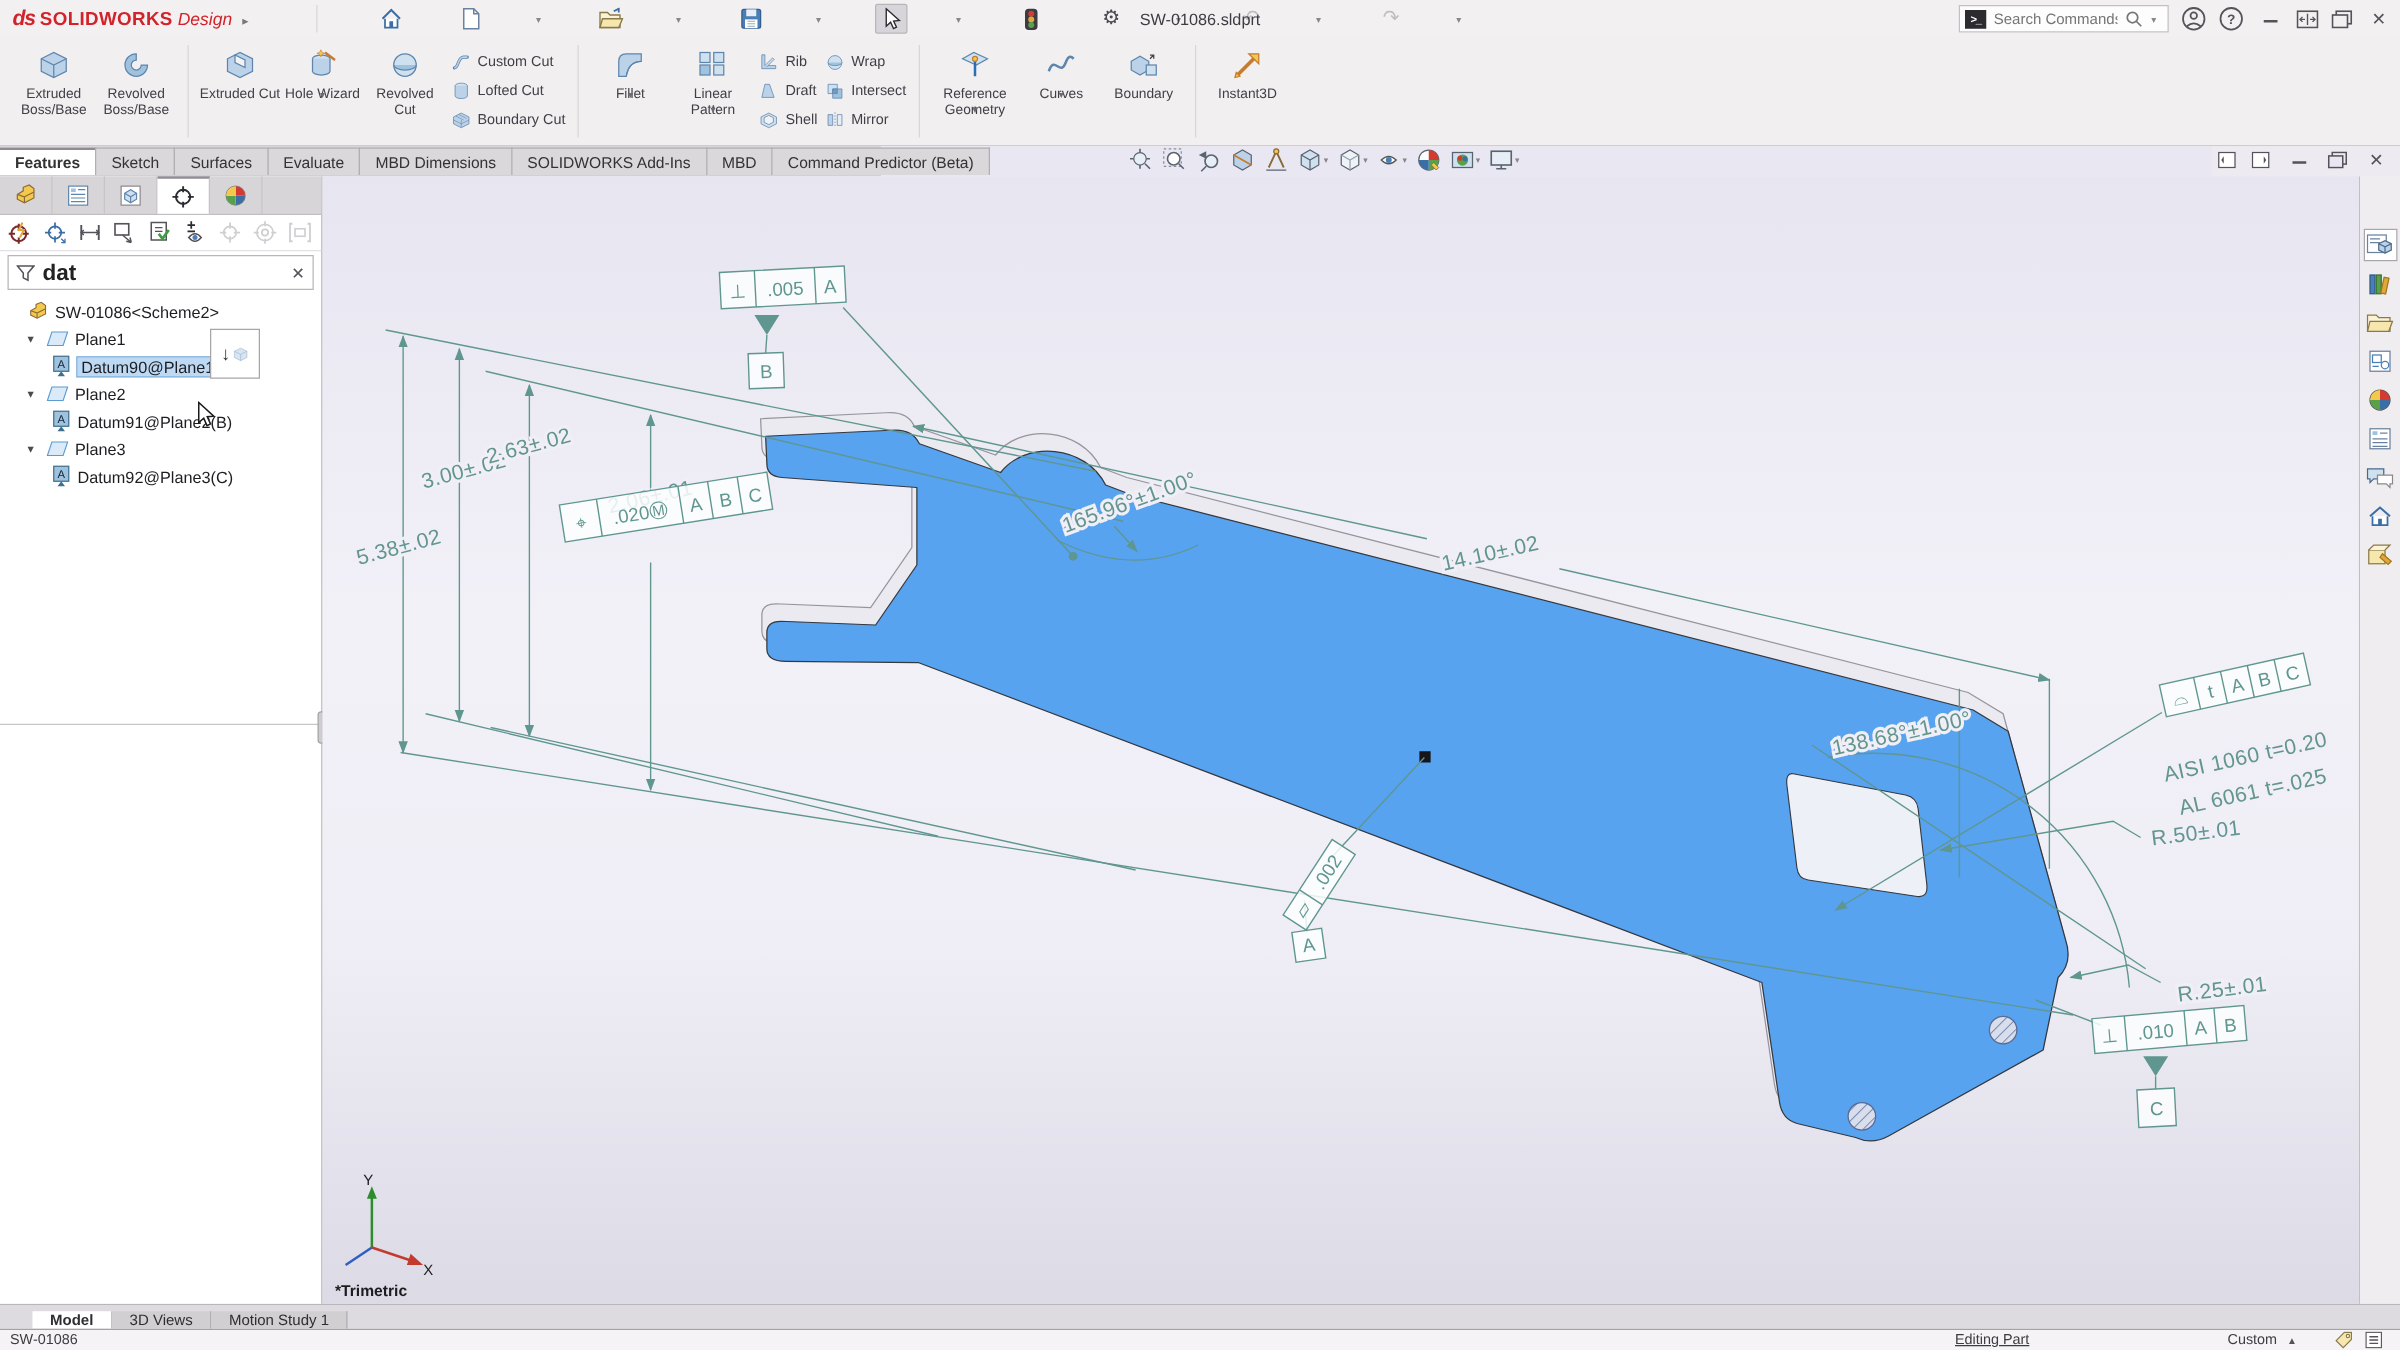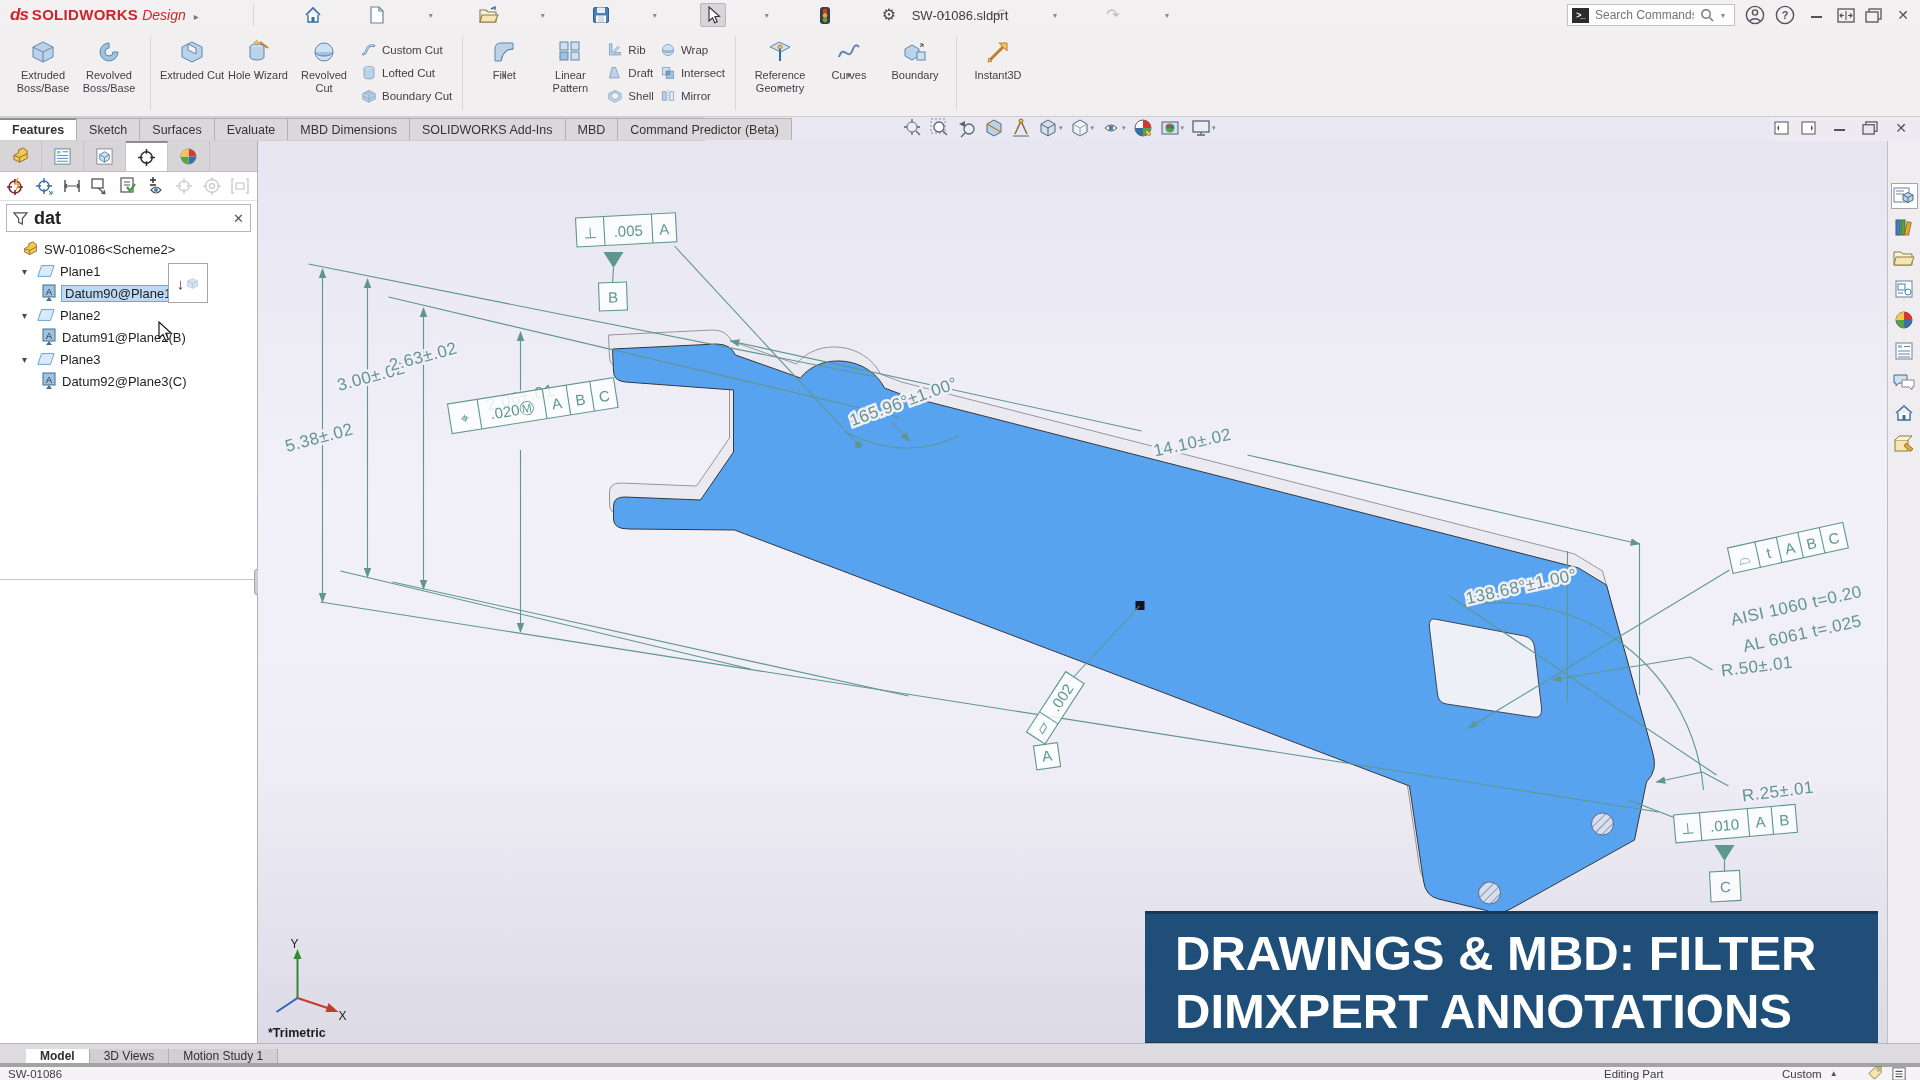--- a/index.html
+++ b/index.html
@@ -76,22 +76,22 @@
 
   .taskpane { width:33px; background:#f0edf0; border-left:1px solid #c2bfc3; display:flex; flex-direction:column; align-items:center; padding-top:42px; gap:5px; }
   .tp-btn { width:27px; height:26px; display:flex; align-items:center; justify-content:center; border:1px solid transparent; }
   .tp-btn.active { background:#fff; border-color:#a9a6ab; }
 
   
   .modeltabs { height:20px; background:#dedbe0; display:flex; align-items:flex-end; border-top:1px solid #b9b6bb; }
   .corner-split { width:13px; border-right:1px solid #b2afb4; background:#e8e5e9; }
   .mtab { display:flex; align-items:center; padding:0 14px; font-size:12px; color:#2e2e33; background:#d2cfd3; border-right:1px solid #b2afb4; }
   .mtab.active { background:#ffffff; font-weight:bold; }
-  .statusbar { position:relative; height:17px; background:#f5f3f6; border-top:4px solid #a3a3a3; font-size:11.5px; color:#3c3c42; display:flex; align-items:center; padding:0 8px; }
-  .st-edit { position:absolute; left:1604px; }
+  .statusbar { position:relative; height:17px; background:#f5f3f6; border-top:1px solid #a3a3a3; font-size:11.5px; color:#3c3c42; display:flex; align-items:center; padding:0 8px; }
+  .st-edit { position:absolute; left:1564px;text-decoration:underline; }
   .st-units { position:absolute; left:1782px; display:flex; gap:8px; align-items:center; }
   .st-units .up { font-size:8px; color:#55525a; }
   .st-icons { position:absolute; left:1868px; display:flex; gap:9px; align-items:center; }
 
   text { font-family:"Liberation Sans", sans-serif; }
   .dimtxt { fill:#63958f; font-size:17px; letter-spacing:.4px; paint-order:stroke; stroke:#f0eff7; stroke-width:5px; }
   .fcftxt { fill:#5f968f; font-size:15px; }
   .fcfbox { fill:#fdfeff; fill-opacity:.85; stroke:#5f968f; stroke-width:1.1; }
   .fcfline { stroke:#5f968f; stroke-width:1.1; }
   .tealln { stroke:#5f968f; stroke-width:1.1; fill:none; }
@@ -875,24 +875,20 @@
         <line x1="297" y1="998" x2="297" y2="957" stroke="#2e8b2e" stroke-width="2"></line>
         <path d="M293,959 L297,949 L301,959 Z" fill="#2e8b2e"></path>
         <text x="290" y="948" font-size="12" fill="#1c1c20">Y</text>
         <line x1="297" y1="998" x2="330" y2="1009" stroke="#c23b2e" stroke-width="2"></line>
         <path d="M328,1003 L338,1012 L325,1012 Z" fill="#c23b2e"></path>
         <text x="338" y="1020" font-size="12" fill="#1c1c20">X</text>
         <line x1="297" y1="998" x2="276" y2="1012" stroke="#2e5fc2" stroke-width="2"></line>
       </g>
     </svg>
 
-    <div class="banner">
-      <div>DRAWINGS &amp; MBD: FILTER</div>
-      <div>DIMXPERT ANNOTATIONS</div>
-    </div>
     <div class="viewlabel">*Trimetric</div>
   </div>
 
   <div class="taskpane">
     <span class="tp-btn active">
         <svg width="22" height="20" viewBox="0 0 22 20">
           <rect x="1" y="2" width="15" height="14" fill="#fff" stroke="#6a82a0"></rect>
           <path d="M3,5 h8 M3,8 h8" stroke="#6a82a0"></path>
           <path d="M10,9 L15,6.5 L20,9 L20,14 L15,16.5 L10,14 Z" fill="#bcd2e8" stroke="#4a6a8a"></path>
           <path d="M10,9 L15,11.5 L20,9 M15,11.5 V16.5" fill="none" stroke="#4a6a8a"></path>

